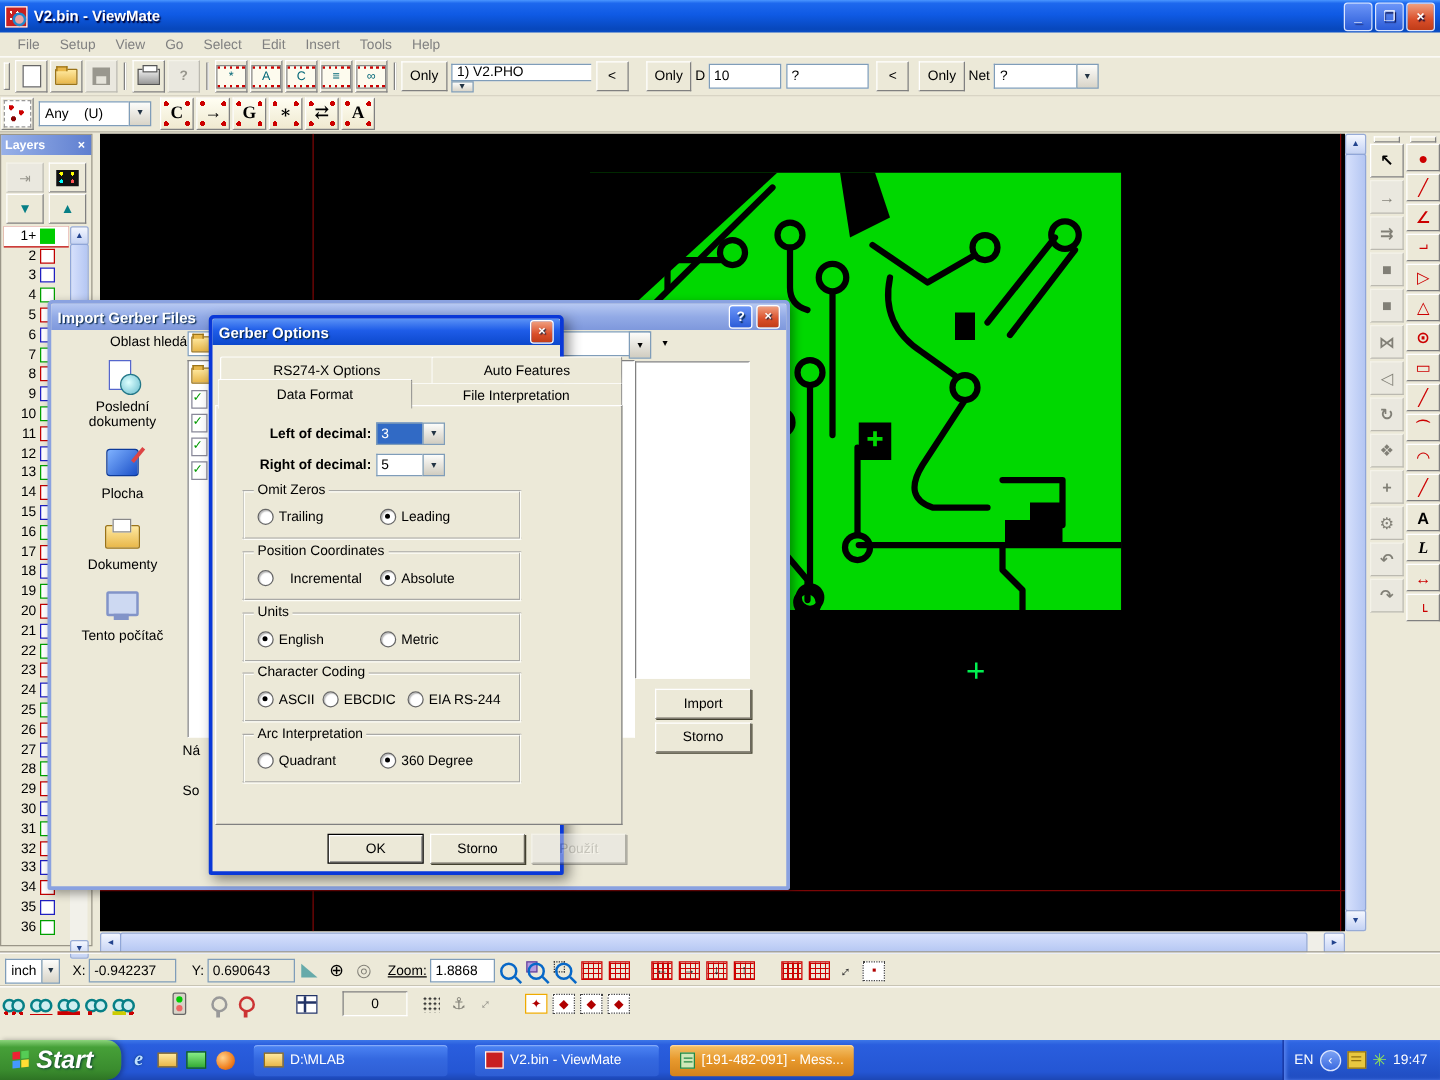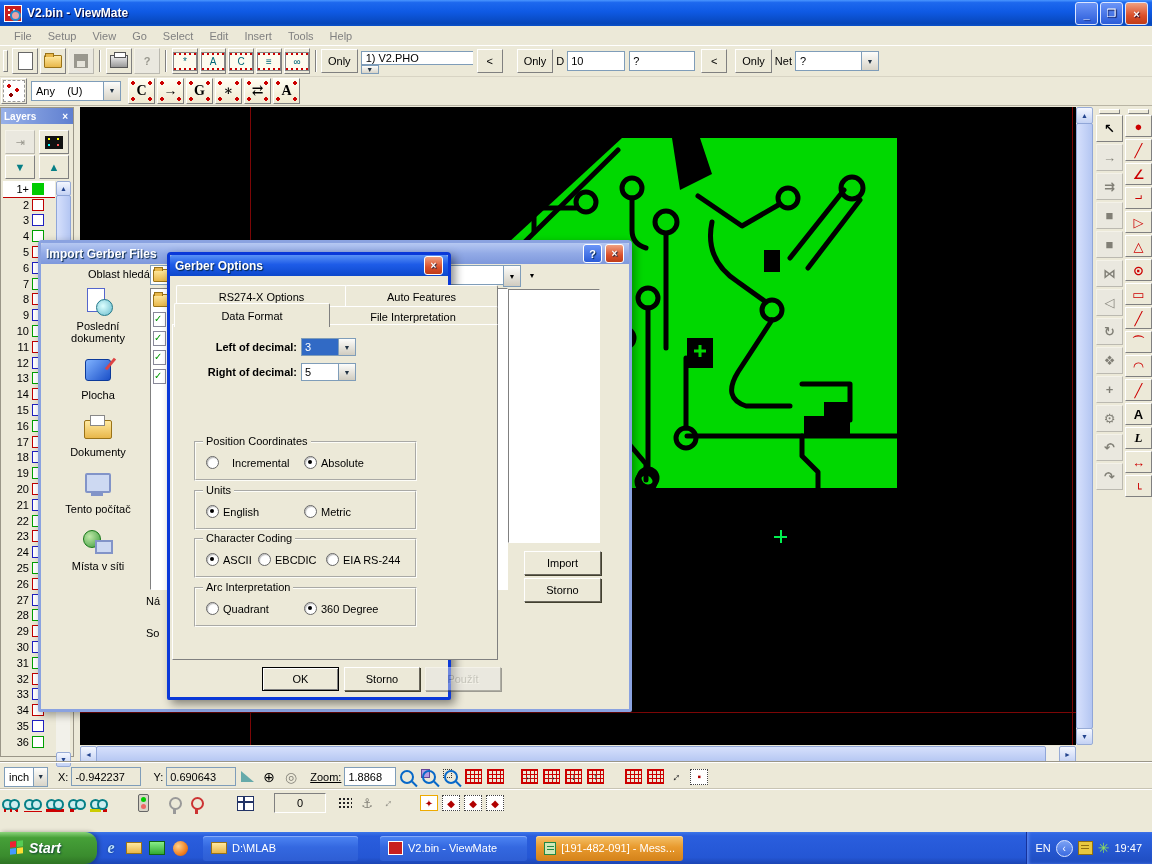--- a/index.html
+++ b/index.html
@@ -113,21 +113,21 @@
   .lamp.red{border-color:#c33;} .lamp.red::after{background:#c33;}
   .wingrid{width:15px;height:13px;background:#fff;border:1px solid #236;
     background-image:linear-gradient(#236,#236),linear-gradient(90deg,#236,#236);background-size:100% 2px,2px 100%;background-position:0 4px,5px 0;background-repeat:no-repeat;}
   .dotgrid{width:14px;height:13px;background-image:radial-gradient(#222 1px,transparent 1px);background-size:4px 4px;}
   .pat{width:16px;height:14px;border:1px dotted #444;display:flex;align-items:center;justify-content:center;color:#b00000;font-size:10px;background:#fff;}
   .tri-ic{width:0;height:0;border-left:13px solid #6aa;border-top:11px solid transparent;}
 
   
   #taskbar{left:0;top:832px;width:1152px;height:32px;background:linear-gradient(#3d77e8 0%,#2a5ede 12%,#2456d4 80%,#1c46b4 100%);display:flex;align-items:center;}
   #startbtn{width:97px;height:32px;border-radius:0 12px 12px 0;background:linear-gradient(#8cd47c 0%,#46a038 18%,#3a8c2e 75%,#2e7424 100%);
-    display:flex;align-items:center;color:#fff;font-weight:bold;font-style:italic;font-size:14px;padding-left:10px;box-sizing:border-box;gap:5px;text-shadow:1px 1px 2px #143;box-shadow:2px 0 4px rgba(0,0,0,.3);}
+    display:flex;align-items:center;color:#fff;font-weight:bold;font-style:italic;font-size:20px;padding-left:10px;box-sizing:border-box;gap:5px;text-shadow:1px 1px 2px #143;box-shadow:2px 0 4px rgba(0,0,0,.3);}
   .xpflag{width:14px;height:14px;display:grid;grid-template-columns:6px 6px;grid-template-rows:6px 6px;gap:1px;transform:skewY(-6deg);}
   .xpflag i{display:block;} .xpflag i:nth-child(1){background:#e23;} .xpflag i:nth-child(2){background:#5c5;} .xpflag i:nth-child(3){background:#49f;} .xpflag i:nth-child(4){background:#fd3;}
   .ql{width:18px;height:18px;margin-left:5px;display:flex;align-items:center;justify-content:center;}
   .ie-ic{color:#bfe0ff;font-family:"Liberation Serif",serif;font-style:italic;font-weight:bold;font-size:16px;text-shadow:0 0 2px #036;}
   .book-ic{width:14px;height:12px;background:linear-gradient(#8e8,#3a3);border:1px solid #161;}
   .ff-ic{width:15px;height:15px;border-radius:50%;background:radial-gradient(circle at 35% 35%,#ffd28c,#f08020 60%,#b84c10);}
   .task{height:25px;margin-left:9px;border-radius:3px;background:linear-gradient(#4d85f4,#3468e0 45%,#2e5ed4);box-shadow:inset 0 1px 0 #84aaf8;
     color:#fff;display:flex;align-items:center;padding:0 8px;gap:5px;font-size:11px;white-space:nowrap;overflow:hidden;box-sizing:border-box;}
   .task.orange{background:linear-gradient(#f4c26a,#e89a2e 45%,#d4821a);box-shadow:inset 0 1px 0 #ffd89a;}
   .msg-ic{width:13px;height:11px;background:#cfe8b8;border:1px solid #284;
@@ -640,24 +640,20 @@
             <span class="plabel">Plocha</span>
           </div>
           <div class="place">
             <div class="pic pic2"></div>
             <span class="plabel">Dokumenty</span>
           </div>
           <div class="place">
             <div class="pic pic3"></div>
             <span class="plabel">Tento počítač</span>
           </div>
-          <div class="place">
-            <div class="pic pic4"></div>
-            <span class="plabel">Místa v síti</span>
-          </div>
         </div>
     </div>
 
     <div class="abs sunken" style="left:109px;top:45px;width:356px;height:300px;">
       <div class="folder-ic" style="margin:5px 2px;"></div>
       <div class="mini-file chk"></div>
       <div class="mini-file chk"></div>
       <div class="mini-file chk"></div>
       <div class="mini-file chk"></div>
     </div>
@@ -688,20 +684,31 @@
       <div class="ccombo" style="left:128px;top:13px;">
         <span class="cval hl">3</span>
         <span class="carr">▼</span>
       </div>
       <div class="rlbl" style="left:10px;top:41px;width:114px;">Right of decimal:</div>
       <div class="ccombo" style="left:128px;top:38px;">
         <span class="cval">5</span>
         <span class="carr">▼</span>
       </div>
 
+      <div class="group" style="left:21px;top:67px;">
+        <span class="gtitle">Omit Zeros</span>
+        <span class="opt" style="left:10px;">
+            <span class="radio"></span>
+            <span>Trailing</span>
+          </span>
+        <span class="opt" style="left:108px;">
+            <span class="radio on"></span>
+            <span>Leading</span>
+          </span>
+      </div>
 
       <div class="group" style="left:21px;top:116px;">
         <span class="gtitle">Position Coordinates</span>
         <span class="opt" style="left:10px;gap:13px;">
             <span class="radio"></span>
             <span>Incremental</span>
           </span>
         <span class="opt" style="left:108px;">
             <span class="radio on"></span>
             <span>Absolute</span>

